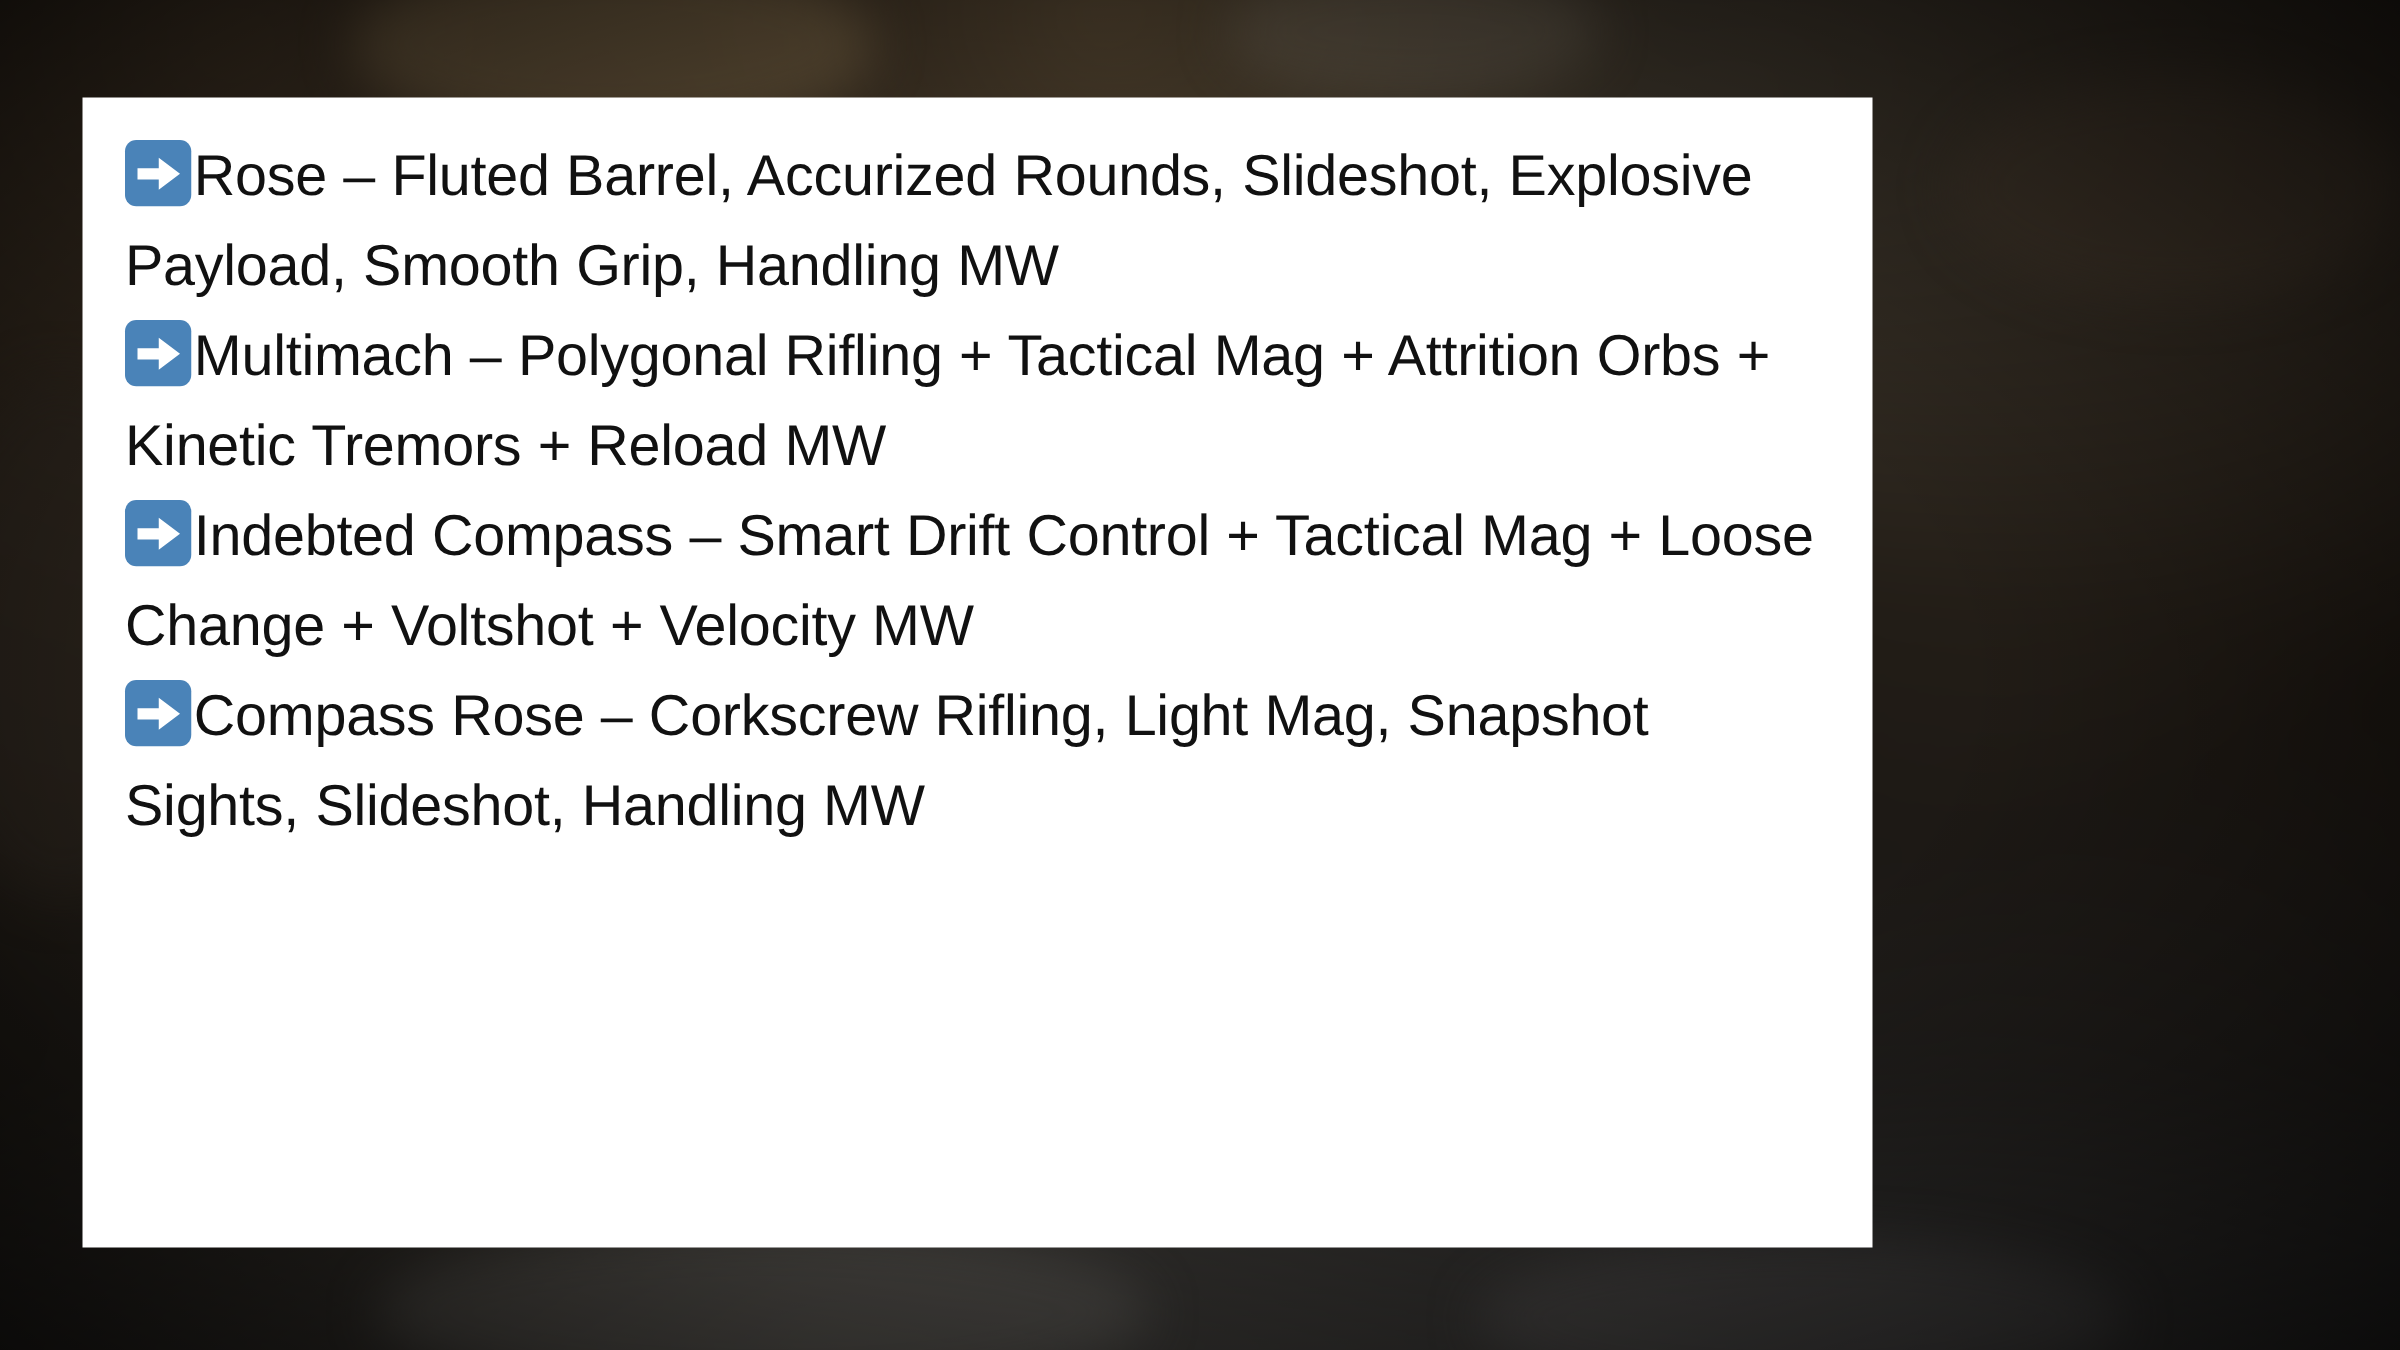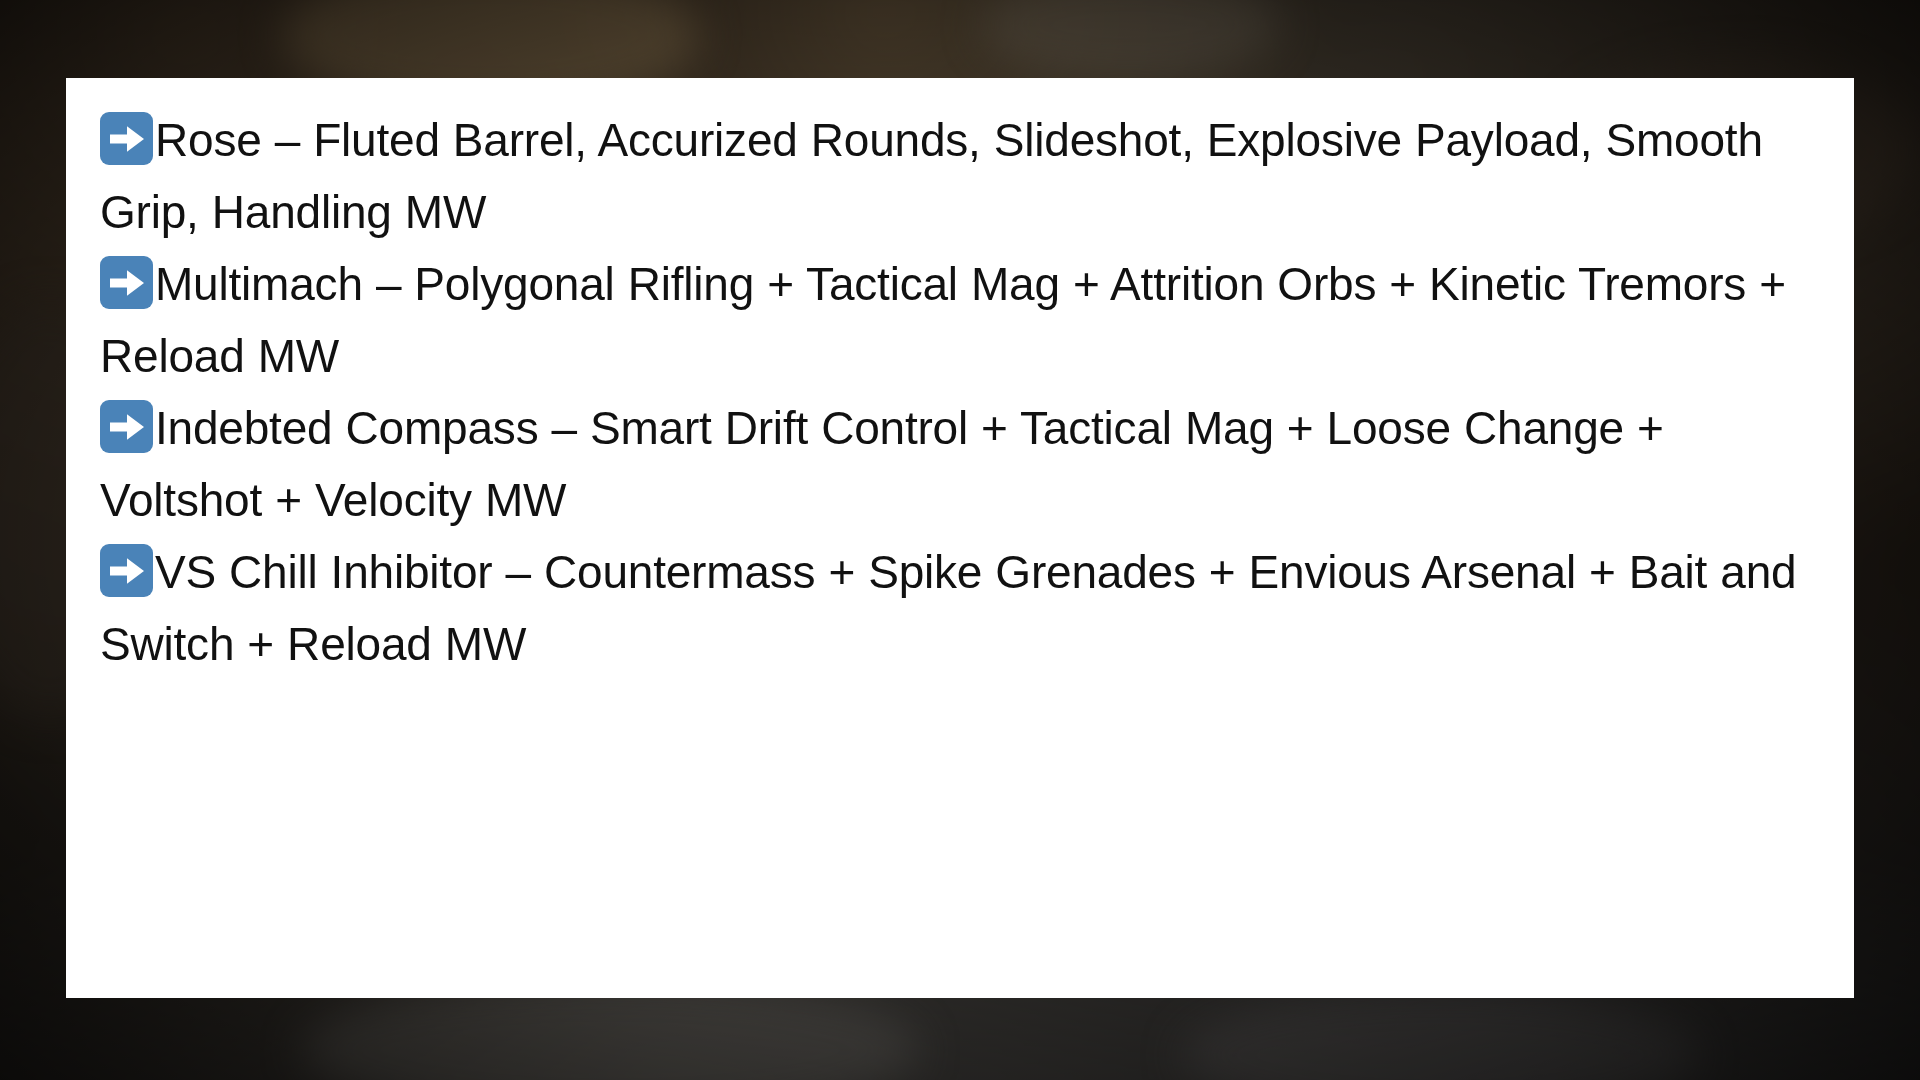--- a/index.html
+++ b/index.html
@@ -53,21 +53,21 @@
   .streak-c { left: 1560px; top: 60px;   width: 360px; height: 180px; background: rgba(70,58,44,0.45); }
   .streak-d { left: -60px;  top: 300px;  width: 220px; height: 420px; background: rgba(52,44,36,0.5); }
   .streak-e { left: 300px;  top: 980px;  width: 620px; height: 140px; background: rgba(104,102,98,0.4); }
   .streak-f { left: 1180px; top: 990px;  width: 520px; height: 130px; background: rgba(92,90,88,0.35); }
 
   
   .card {
     position: absolute;
     left: 66px;
     top: 78px;
-    width: 1788px;
+    width: 1432px;
     height: 920px;
     background: #ffffff;
     box-sizing: border-box;
     padding: 26px 34px 12px 34px;
     overflow: hidden;
   }
 
   .roll-list {
     margin: 0;
     padding: 0;
@@ -131,17 +131,17 @@
               <path d="M2 10.5 h17 V2.2 L36 15 L19 27.8 V19.5 H2 Z" fill="#ffffff"></path>
             </svg></span><span class="roll-text">Rose – Fluted Barrel, Accurized Rounds, Slideshot, Explosive Payload, Smooth Grip, Handling MW</span></li>
         <li class="roll-item"><span class="arrow-emoji" style="background: rgb(74, 131, 184);"><svg viewBox="0 0 38 30" xmlns="http://www.w3.org/2000/svg" aria-hidden="true">
               <path d="M2 10.5 h17 V2.2 L36 15 L19 27.8 V19.5 H2 Z" fill="#ffffff"></path>
             </svg></span><span class="roll-text">Multimach – Polygonal Rifling + Tactical Mag + Attrition Orbs + Kinetic Tremors + Reload MW</span></li>
         <li class="roll-item"><span class="arrow-emoji" style="background: rgb(74, 131, 184);"><svg viewBox="0 0 38 30" xmlns="http://www.w3.org/2000/svg" aria-hidden="true">
               <path d="M2 10.5 h17 V2.2 L36 15 L19 27.8 V19.5 H2 Z" fill="#ffffff"></path>
             </svg></span><span class="roll-text">Indebted Compass – Smart Drift Control + Tactical Mag + Loose Change + Voltshot + Velocity MW</span></li>
         <li class="roll-item"><span class="arrow-emoji" style="background: rgb(74, 131, 184);"><svg viewBox="0 0 38 30" xmlns="http://www.w3.org/2000/svg" aria-hidden="true">
               <path d="M2 10.5 h17 V2.2 L36 15 L19 27.8 V19.5 H2 Z" fill="#ffffff"></path>
-            </svg></span><span class="roll-text">VS Chill Inhibitor – Countermass + Spike Grenades + Envious Arsenal + Bait and Switch + Reload MW</span></li>
+            </svg></span><span class="roll-text">Compass Rose – Corkscrew Rifling, Light Mag, Snapshot Sights, Slideshot, Handling MW</span></li>
       </ul>
   </div>
 
 </div>
 
 </body></html>

